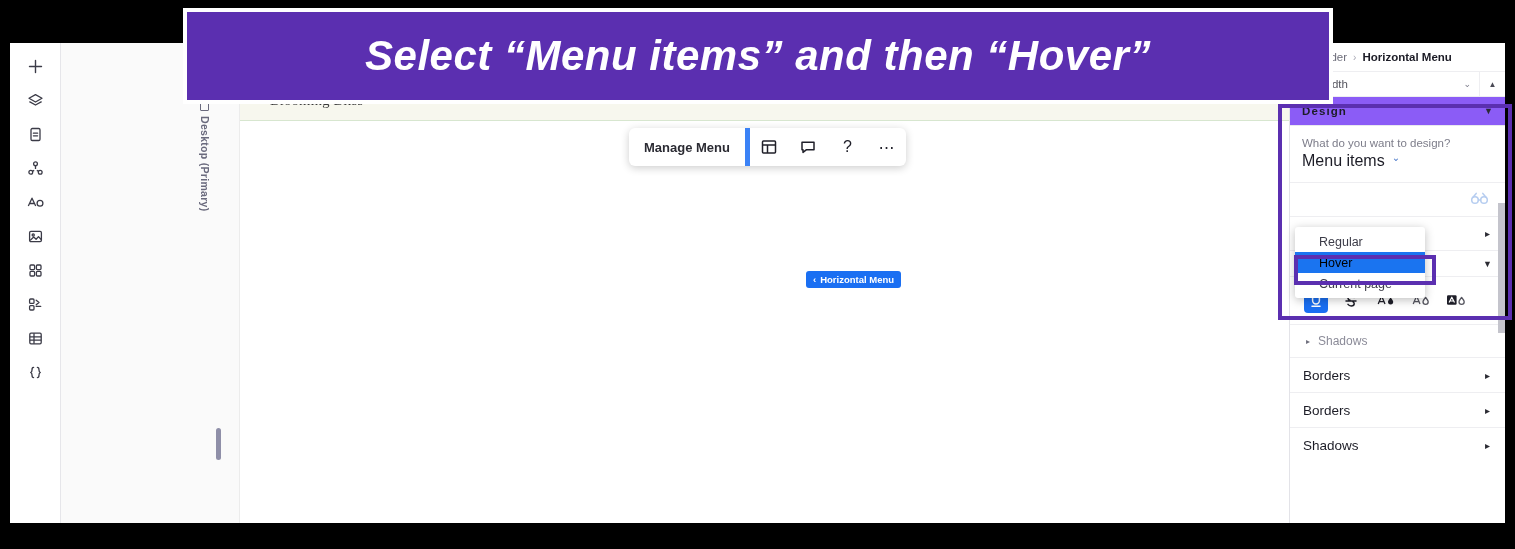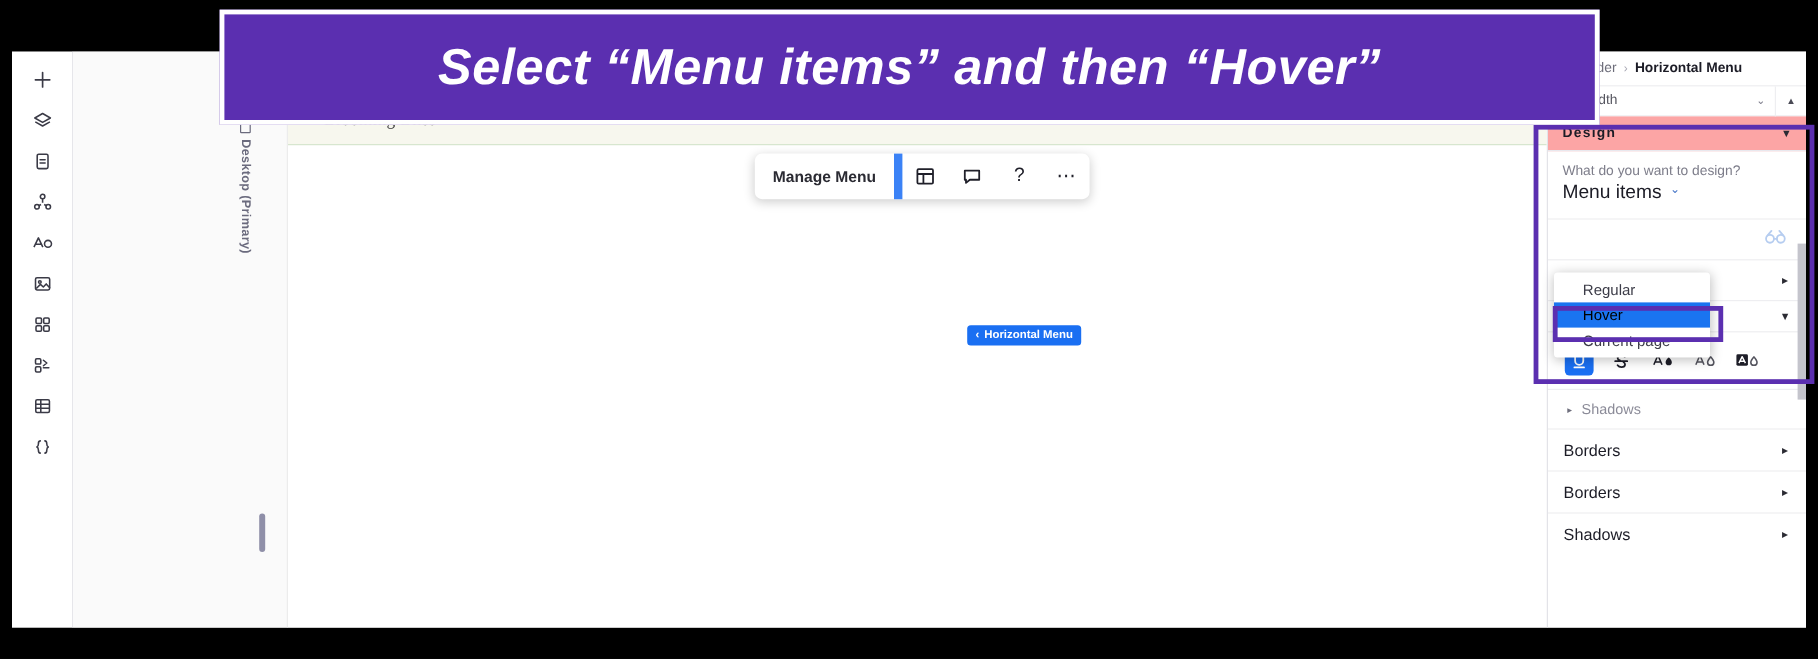--- a/index.html
+++ b/index.html
@@ -147,21 +147,21 @@
     height: 38px;
     background: #ffffff;
     border-radius: 6px;
     box-shadow: 0 2px 9px rgba(0,0,0,.20);
     display: flex; align-items: stretch;
   }
   .tbar-text {
     display: flex; align-items: center;
     padding: 0 15px;
     font-size: 13px; font-weight: 700; color: #2b2b33;
-    border-right: 7px solid #3b82f6;
+    border-right: 5px solid #3b82f6;
     cursor: pointer; white-space: nowrap;
   }
   .tbar-ic {
     width: 39px;
     display: flex; align-items: center; justify-content: center;
     color: #20202a; cursor: pointer;
     font-size: 16px;
   }
   .parent-chip {
     position: absolute; left: 566px; top: 228px;
@@ -209,21 +209,21 @@
     width: 26px; height: 25px;
     border-left: 1px solid #eeeef1;
     display: flex; align-items: center; justify-content: center;
     font-size: 8px; color: #4a4a55; cursor: pointer;
   }
 
   .sec-head {
     height: 29px;
     display: flex; align-items: center; justify-content: space-between;
     padding: 0 12px;
-    background: #fca5a5;
+    background: #8b5cf6;
     border-bottom: 1px solid #e8e8ee;
   }
   .sec-head .t { font-size: 11.5px; font-weight: 700; letter-spacing: 1.1px; color: #1c1c26; }
   .sec-head .c { font-size: 9px; color: #2b2b33; }
 
   .qblock { padding: 11px 12px 0 12px; }
   .qlabel { font-size: 11.5px; color: #7d7d8a; }
   .qvalue {
     margin-top: 3px;
     display: flex; align-items: flex-start; gap: 7px;

